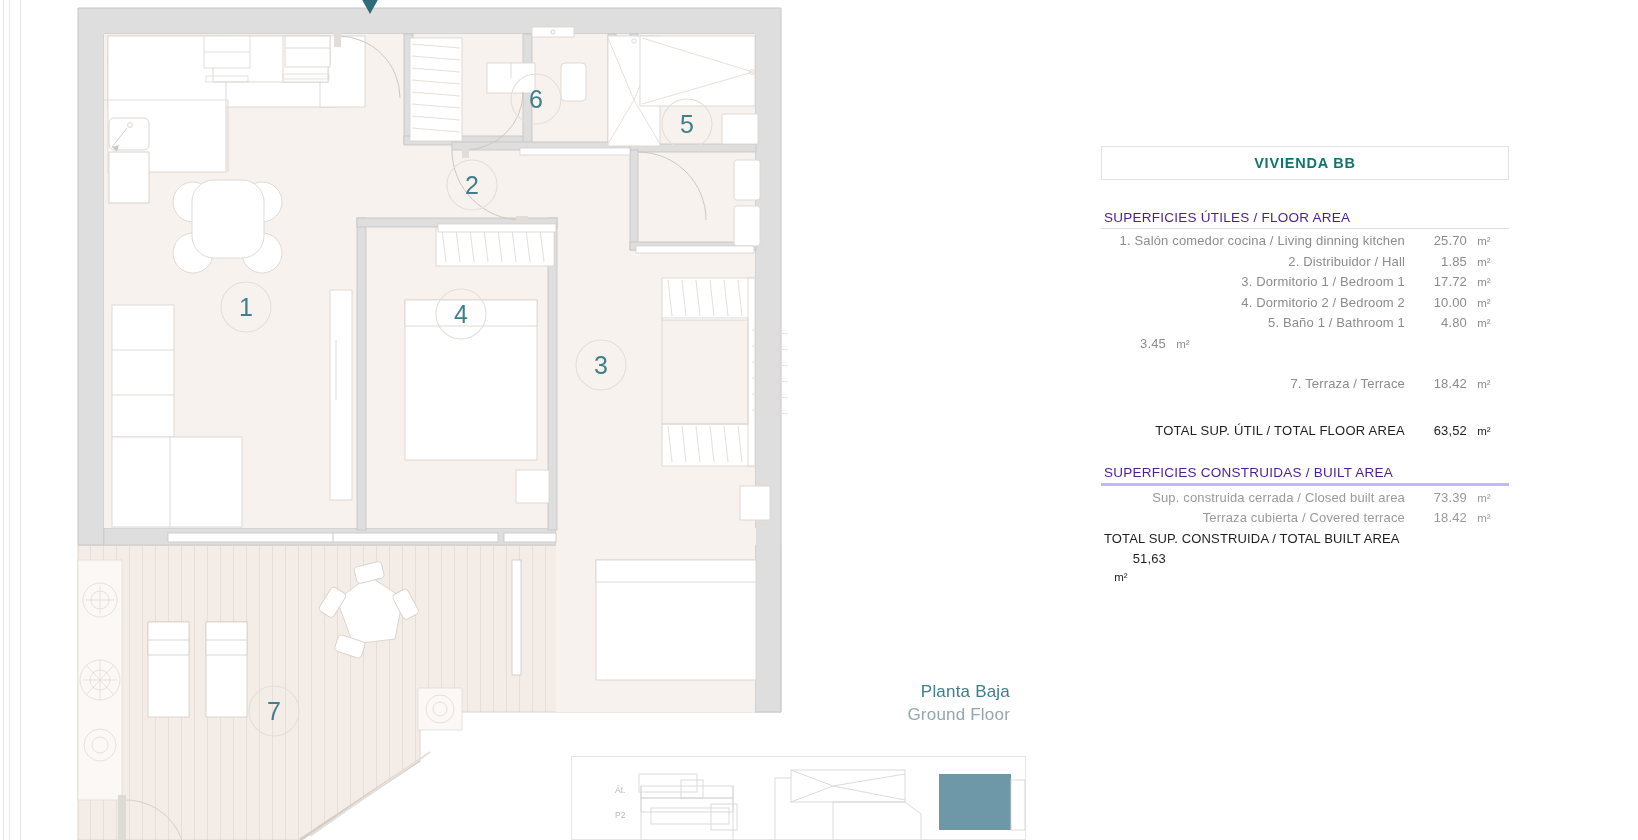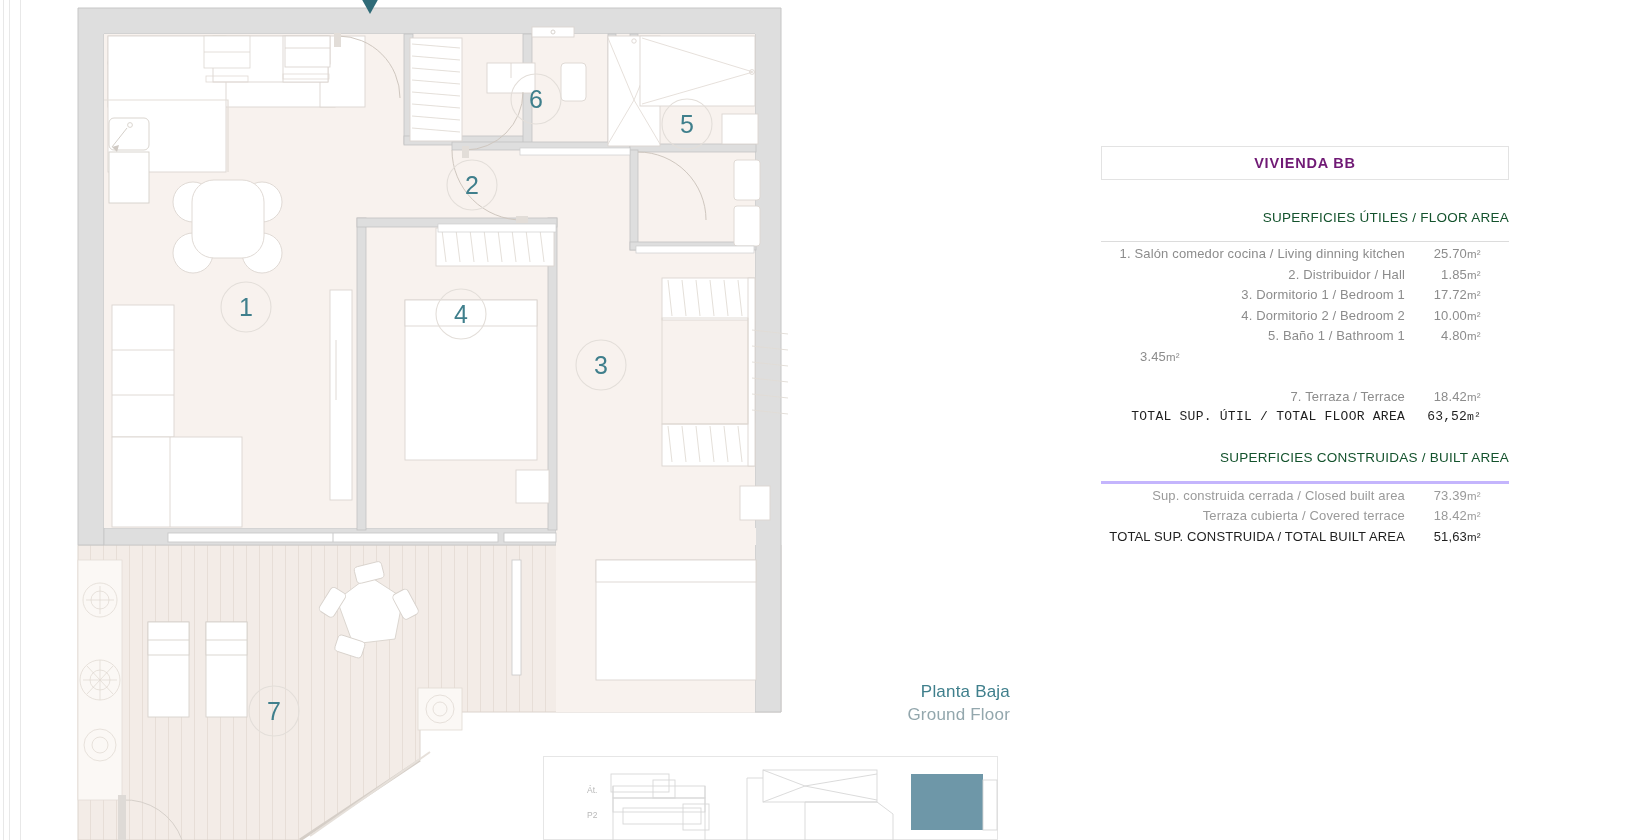--- a/index.html
+++ b/index.html
@@ -25,51 +25,50 @@
   .floor-label .l1{font-size:17px;color:#3f7f8c;letter-spacing:.2px;}
   .floor-label .l2{font-size:17px;color:#93a7ad;letter-spacing:.2px;}
 
   
   .legend{position:absolute;left:1101px;top:146px;width:408px;}
   .legend-title{
     border:1px solid #e3e3e3;height:32px;display:flex;align-items:center;
     justify-content:center;background:#fff;
   }
   .legend-title span{
-    font-size:14.5px;font-weight:bold;letter-spacing:.8px;color:#701a75;
+    font-size:14.5px;font-weight:bold;letter-spacing:.8px;color:#0f766e;
   }
   .sec{margin-top:30px;}
   .sec-head{
-    font-size:13.5px;color:#14532d;letter-spacing:.25px;padding:0 0 16px 3px;
+    font-size:13.5px;color:#4c1d95;letter-spacing:.25px;padding:0 0 3px 3px;
     border-bottom:1px solid #dcdcdc;
-    text-align:right;
   }
   .rows{padding-top:2px;}
   .row{
     display:flex;align-items:baseline;font-size:13px;color:#8c8c8c;
     line-height:19.6px;letter-spacing:.15px;padding-left:3px;
   }
   .row .nm{flex:1 1 auto;white-space:nowrap;text-align:right;}
   .row .val{width:62px;text-align:right;}
-  .row .unit{width:34px;text-align:left;padding-right:8px;font-size:11.5px;}
+  .row .unit{width:34px;text-align:center;padding-right:8px;font-size:11.5px;}
   .row.gap{height:19px;}
   .row.total{
-    color:#1f1f1f;font-size:13px;margin-top:0;font-family:Liberation Mono, monospace;
+    color:#1f1f1f;font-size:13px;margin-top:27px;
   }
   .row.total .nm{letter-spacing:.25px;}
   .row.total .val{color:#1f1f1f;}
   .row.total .unit{color:#1f1f1f;}
-  .row.dark{color:#2b2b2b;}
+  .row.dark{color:#2b2b2b;flex-direction:column;}
   .sec.built{margin-top:23px;}
   .sec.built .sec-head{border-bottom:3px solid #c4b5fd;}
   .built .row{color:#9a9a9a;}
   .built .row.last{color:#1f1f1f;}
 
   
-  .keyplan{position:absolute;left:543px;top:756px;width:380px;height:84px;}
+  .keyplan{position:absolute;left:571px;top:756px;width:380px;height:84px;}
 </style>
 </head>
 <body>
 
 <div class="page">
 
   <div class="guide" style="left:3px"></div>
   <div class="guide" style="left:9px"></div>
   <div class="guide" style="left:20px"></div>
 

